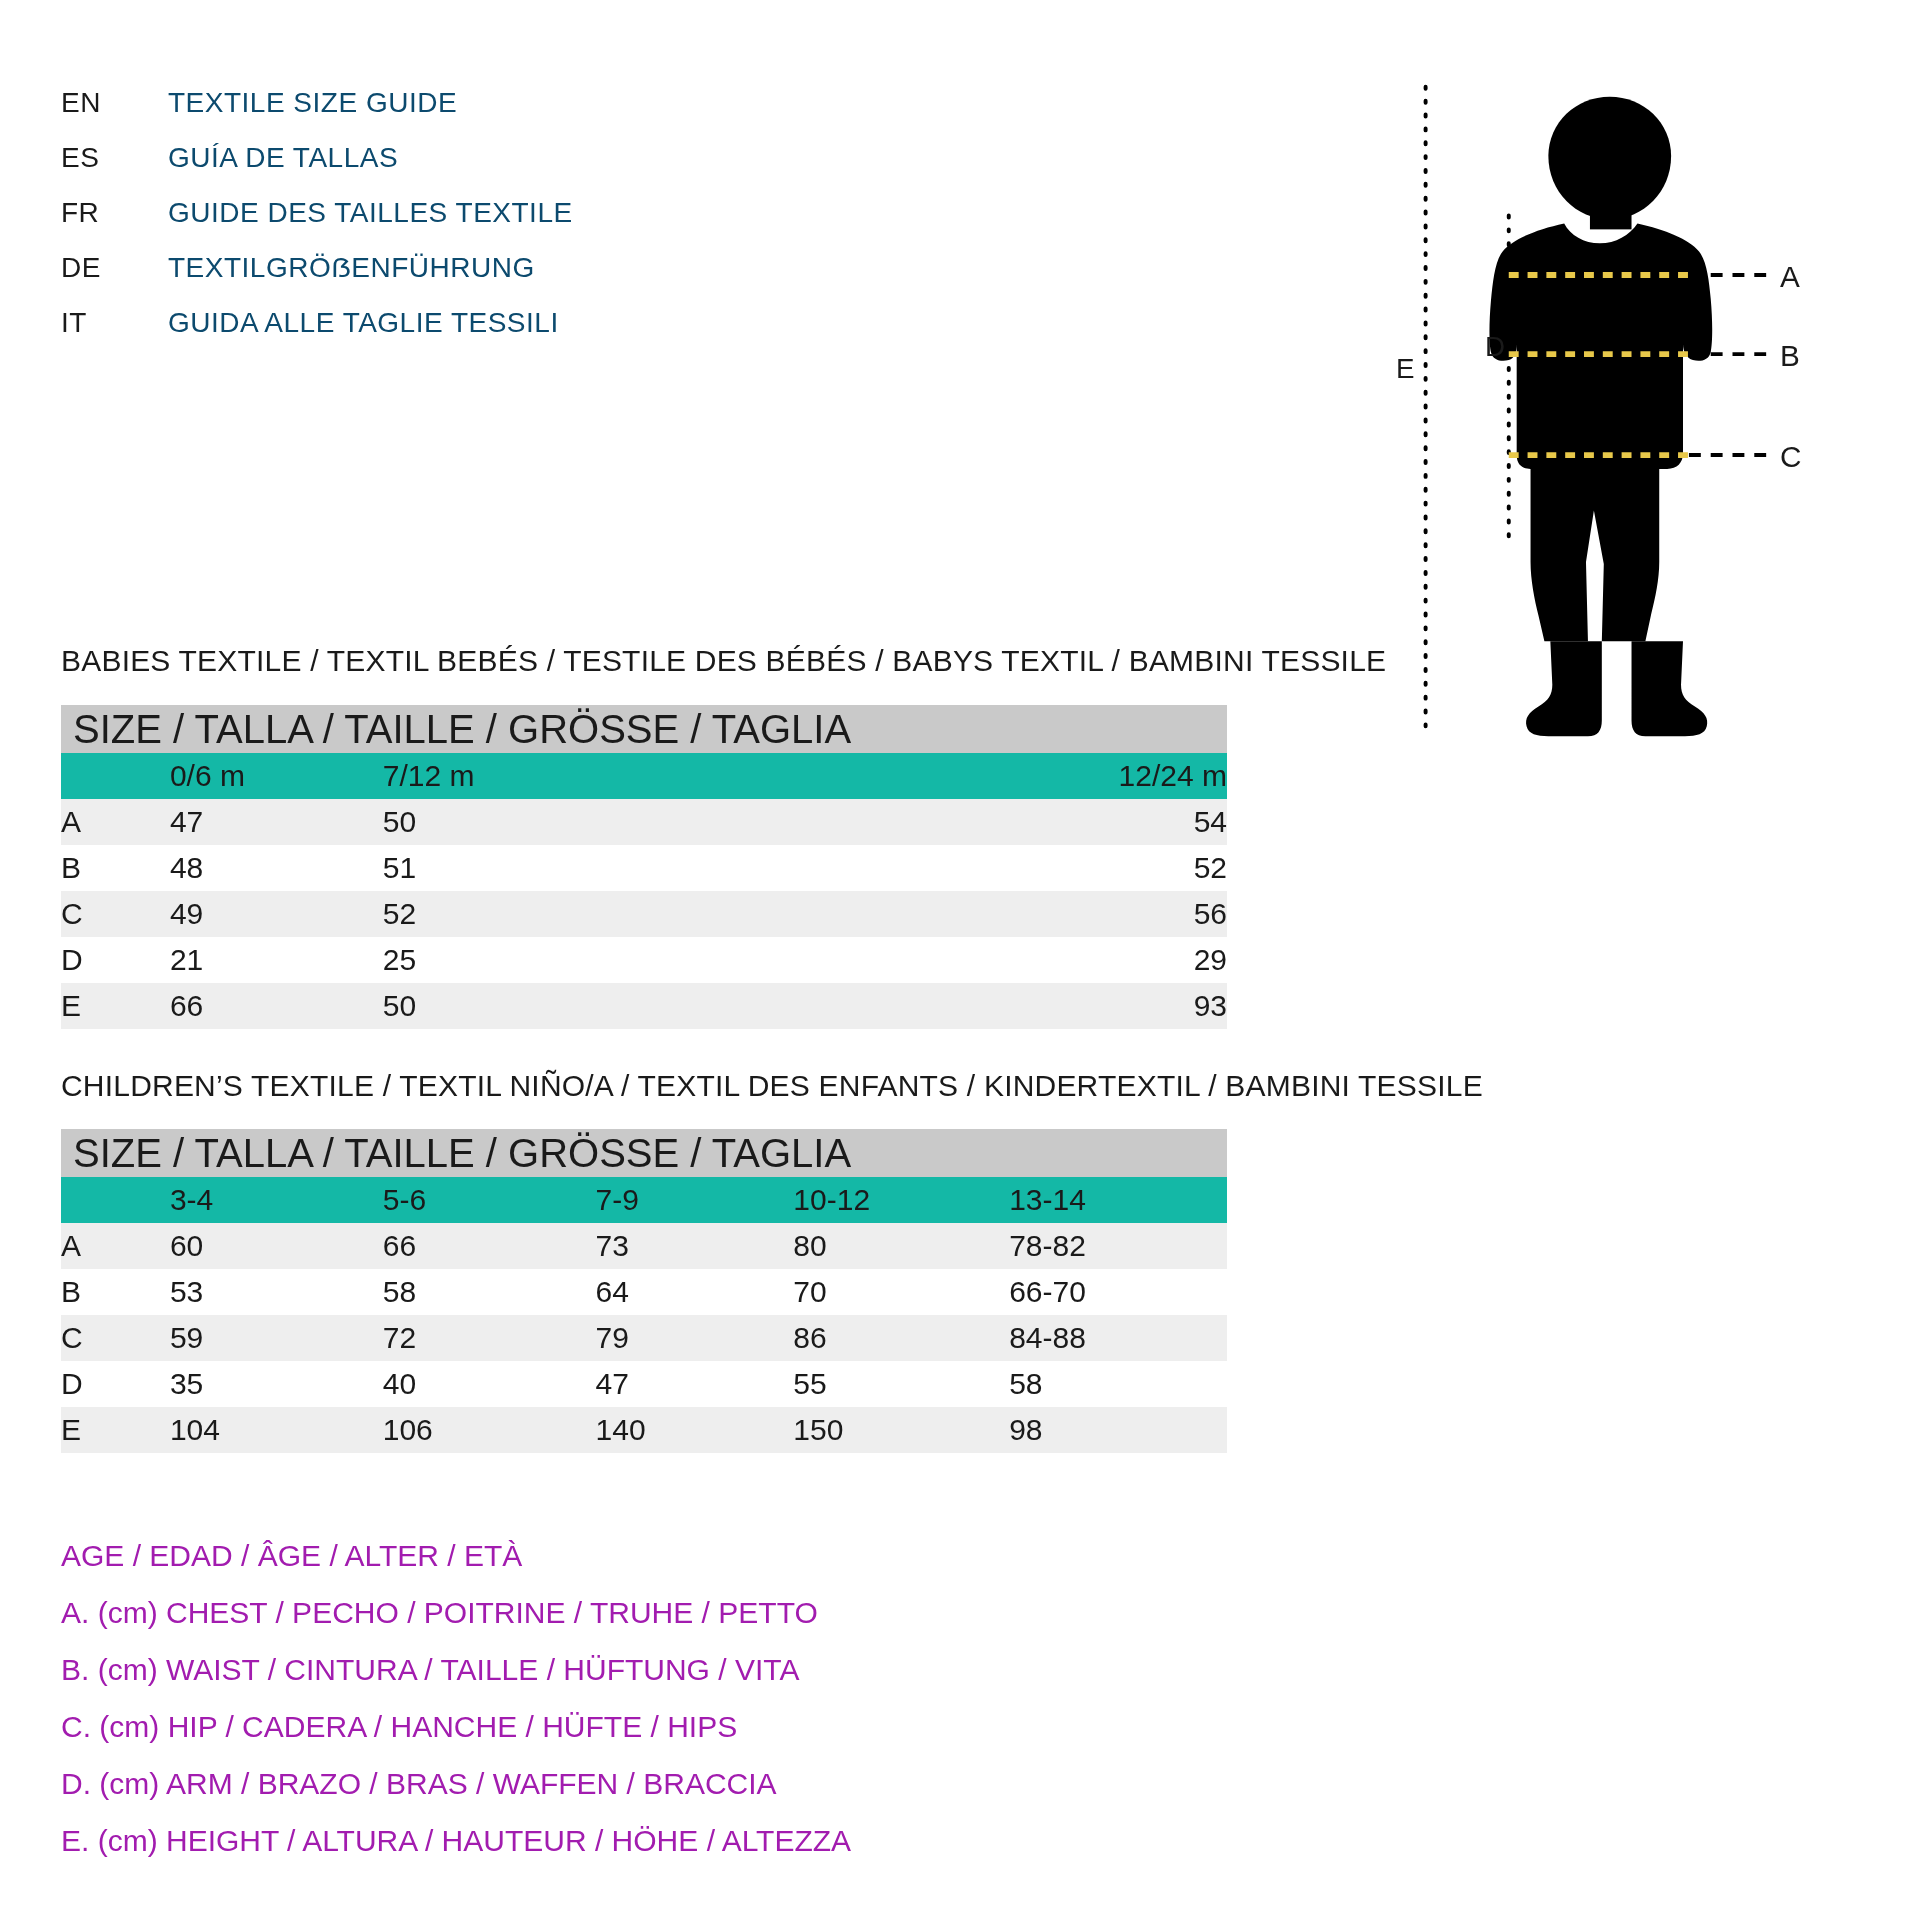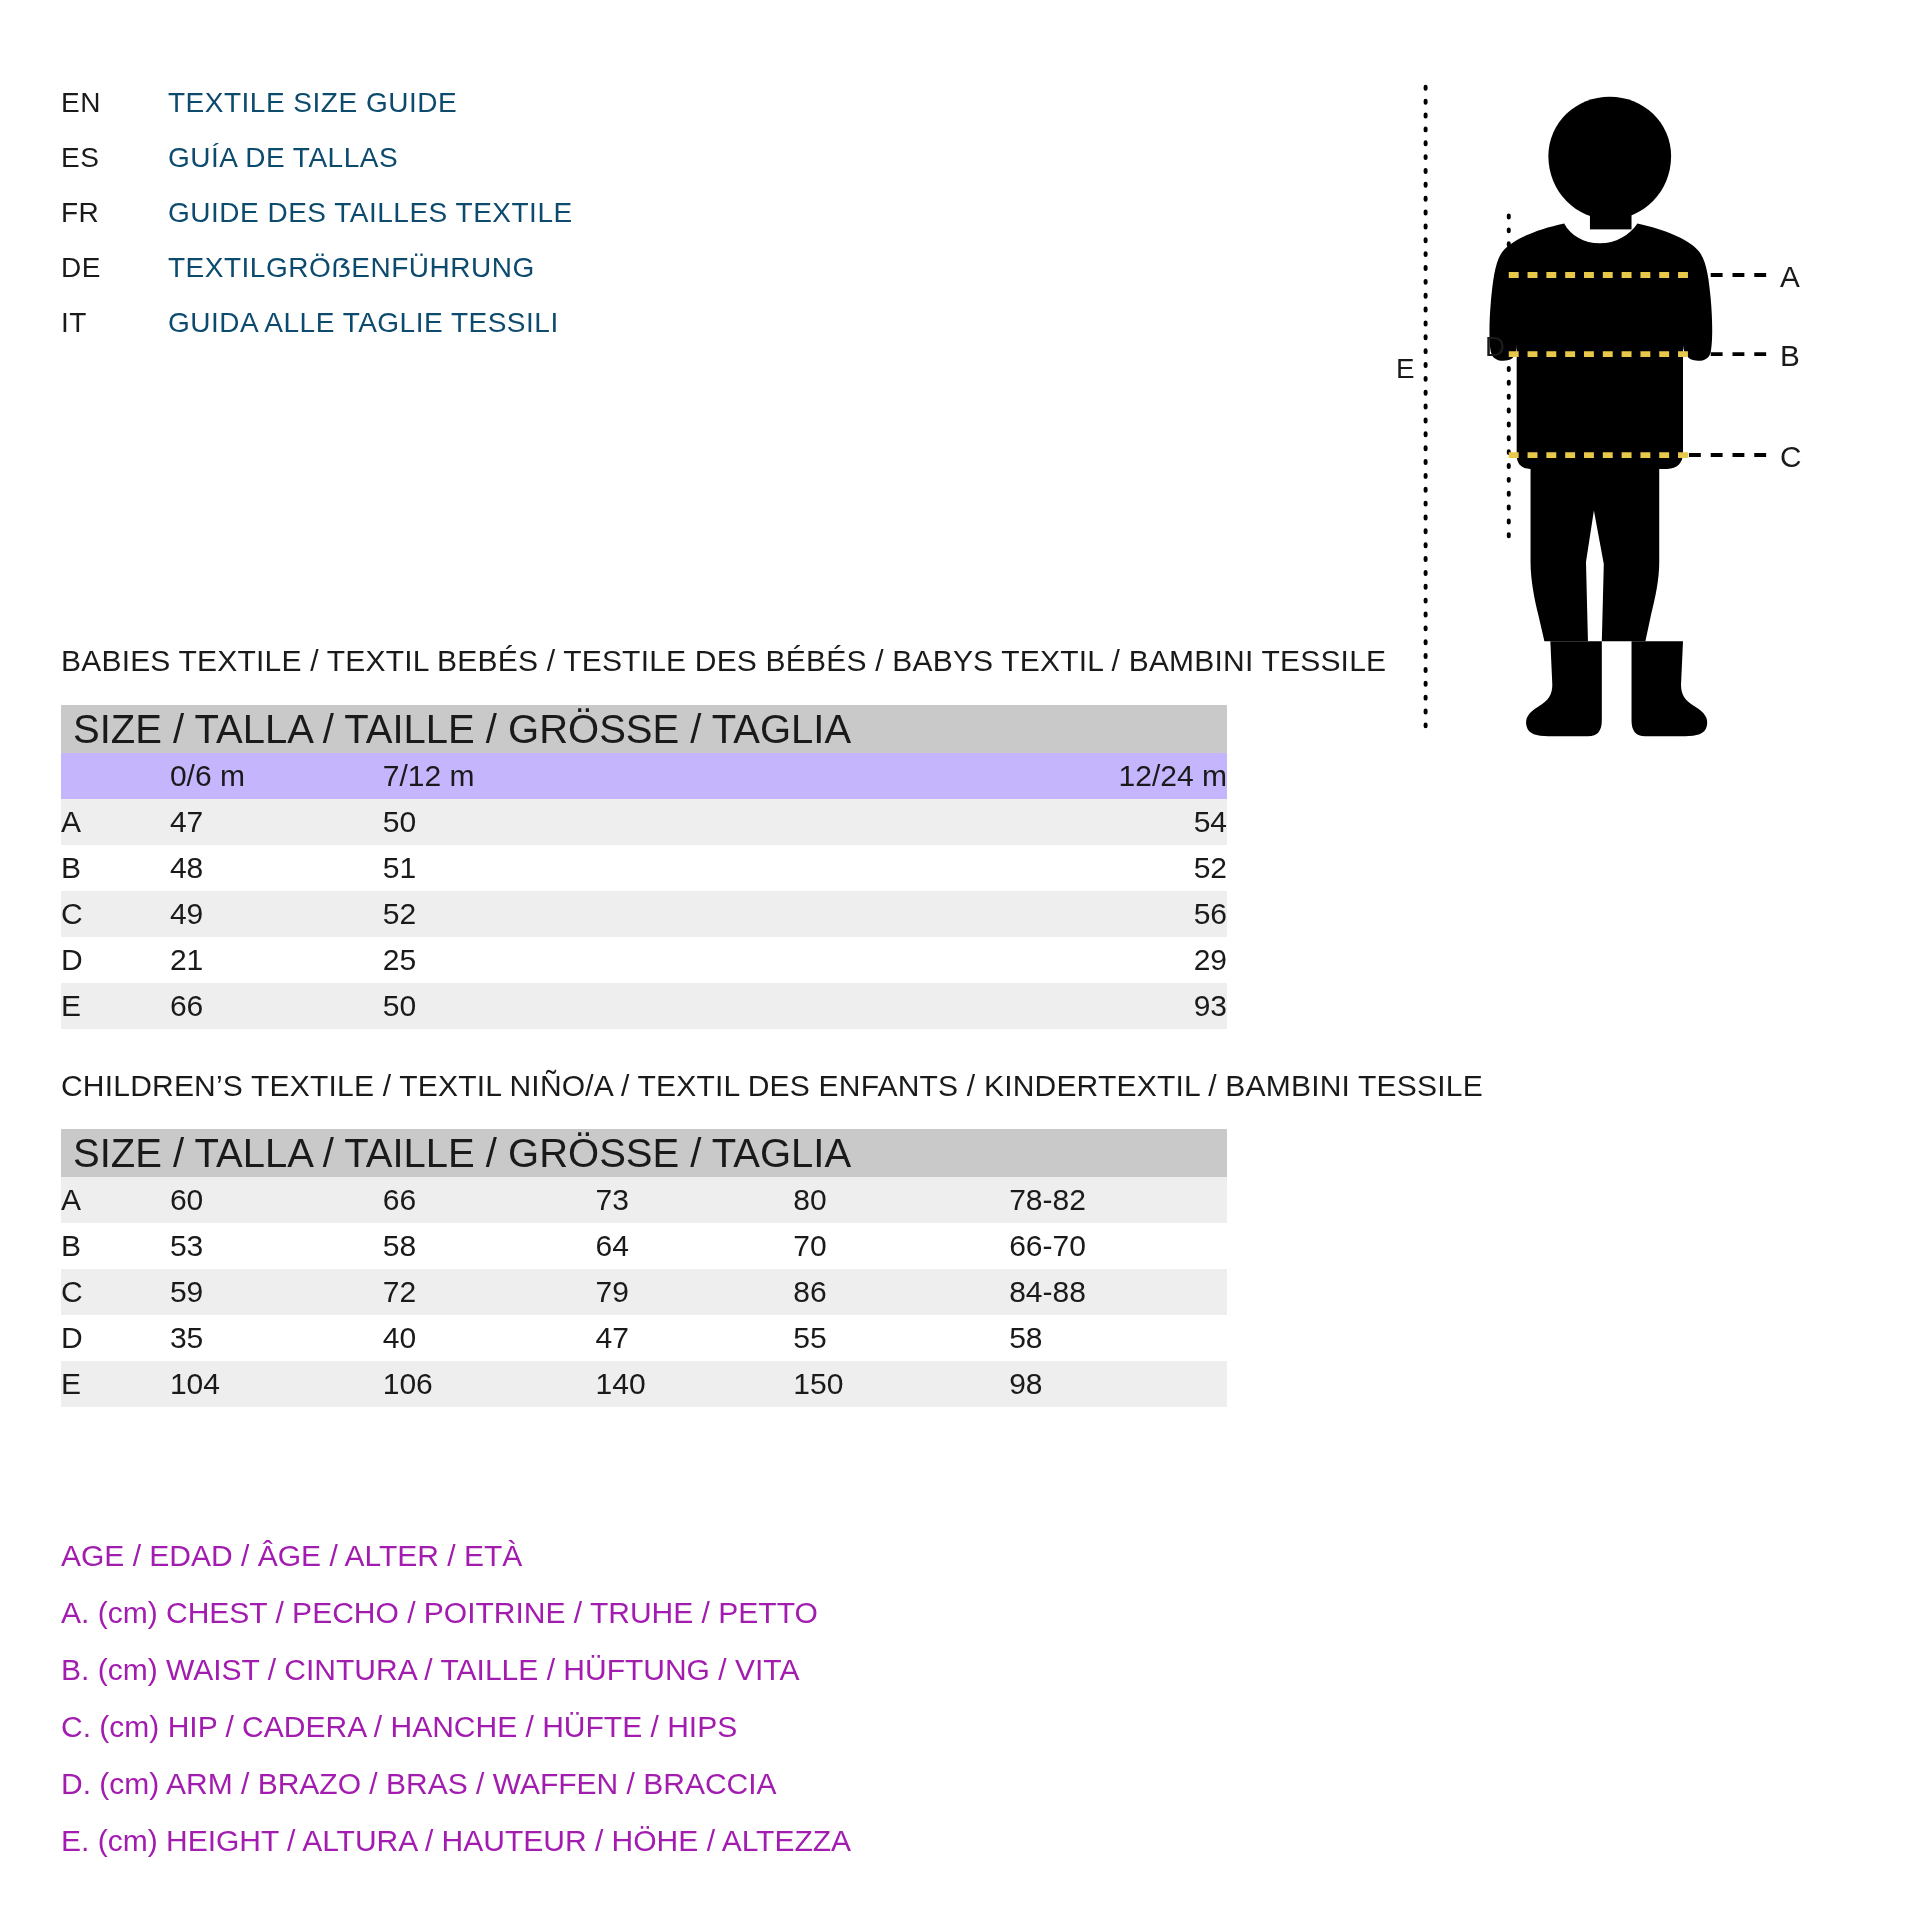--- a/index.html
+++ b/index.html
@@ -101,21 +101,21 @@
   .babies-tbl .c3 { width: 632px; text-align: right; }
 
   
   .children-tbl .c0 { width: 109px; }
   .children-tbl .c1 { width: 213px; }
   .children-tbl .c2 { width: 213px; }
   .children-tbl .c3 { width: 198px; }
   .children-tbl .c4 { width: 216px; }
   .children-tbl .c5 { width: 218px; }
 
-  .subhdr td { background: #c4b5fd; }
+  .subhdr td { background: #14b8a6; }
 
   .cellpad { padding-left: 8px; }
 
   
   .legend {
     position: absolute;
     left: 61px;
     top: 1527px;
     width: 1188px;
   }
@@ -236,20 +236,28 @@
         <td class="c3 cellpad">93</td>
       </tr>
     </tbody>
   </table>
 
   <div class="section-title children-title">CHILDREN’S TEXTILE / TEXTIL NIÑO/A / TEXTIL DES ENFANTS / KINDERTEXTIL / BAMBINI TESSILE</div>
   <table class="tbl children-tbl">
     <tbody>
       <tr class="hdr-band">
         <td colspan="6">SIZE / TALLA / TAILLE / GRÖSSE / TAGLIA</td>
+      </tr>
+      <tr class="subhdr">
+        <td class="c0"></td>
+        <td class="c1 cellpad">3-4</td>
+        <td class="c2 cellpad">5-6</td>
+        <td class="c3 cellpad">7-9</td>
+        <td class="c4 cellpad">10-12</td>
+        <td class="c5 cellpad">13-14</td>
       </tr>
       <tr class="row-shade">
         <td class="c0 col-label">A</td>
         <td class="c1 cellpad">60</td>
         <td class="c2 cellpad">66</td>
         <td class="c3 cellpad">73</td>
         <td class="c4 cellpad">80</td>
         <td class="c5 cellpad">78-82</td>
       </tr>
       <tr class="row-plain">

